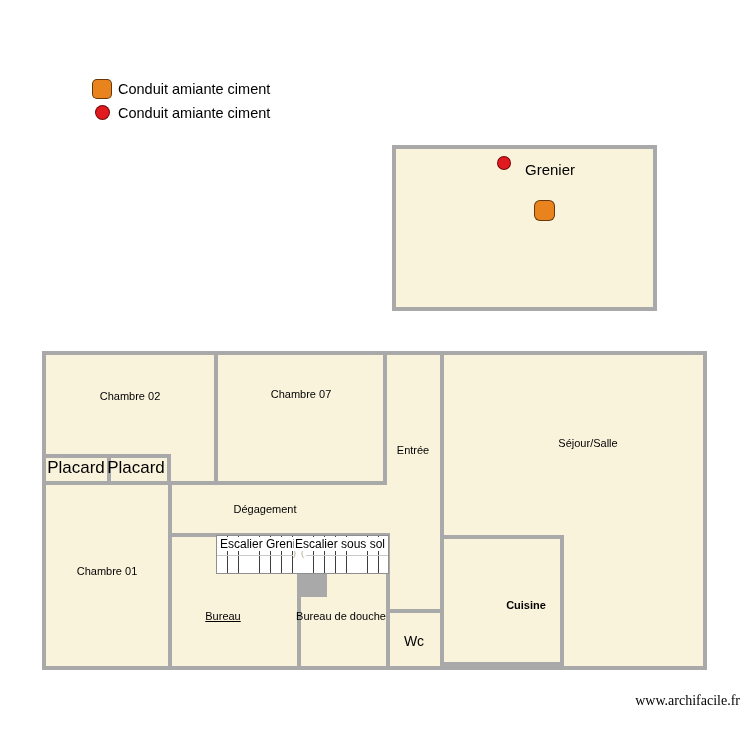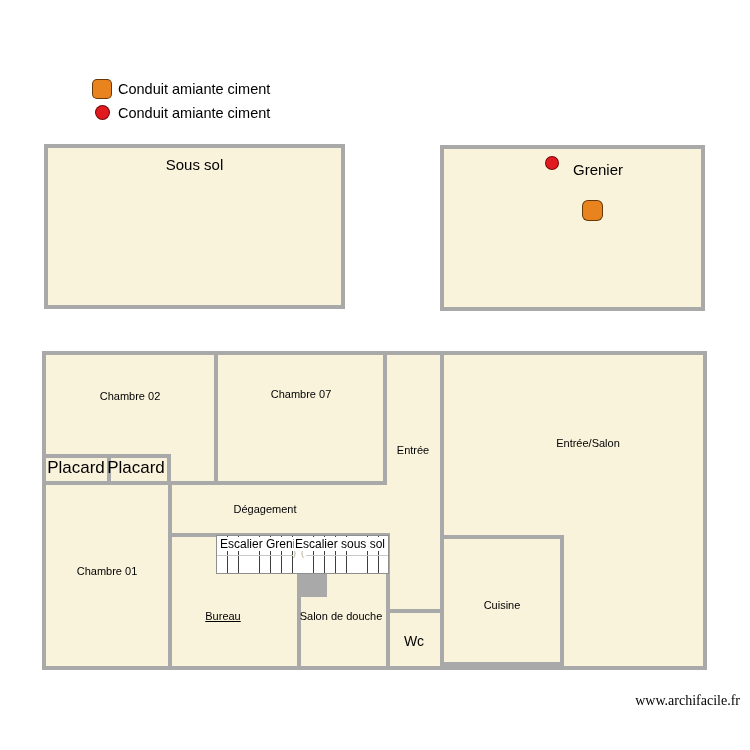--- a/index.html
+++ b/index.html
@@ -48,25 +48,22 @@
 
   <div class="legend-item" style="left:82px;top:79px;height:20px;">
     <span class="legend-sq"></span>
     <span class="legend-txt">Conduit amiante ciment</span>
   </div>
   <div class="legend-item" style="left:85px;top:105px;height:15px;">
     <span class="legend-ci"></span>
     <span class="legend-txt">Conduit amiante ciment</span>
   </div>
 
-  <div class="box" style="left:44px;top:144px;width:301px;height:165px;">
-    <div class="box-title" style="top:8px;">Sous sol</div>
-  </div>
 
-  <div class="box" style="left:392px;top:145px;width:265px;height:166px;margin-left:48px;">
+  <div class="box" style="left:392px;top:145px;width:265px;height:166px;">
     <div class="grenier-title">Grenier</div>
     <span class="marker-circle" style="left:101px;top:7px;"></span>
     <span class="marker-square" style="left:138px;top:51px;"></span>
   </div>
 
   <div class="box" style="left:42px;top:351px;width:665px;height:319px;">
 
     <div class="wall" style="left:168px;top:0;width:4px;height:126px;"></div>
     <div class="wall" style="left:337px;top:0;width:4px;height:128px;"></div>
     <div class="wall" style="left:394px;top:0;width:4px;height:311px;"></div>
@@ -100,27 +97,27 @@
     <div class="room-hit" style="left:65px;top:103px;width:56px;height:23px;"></div>
     <div class="room-hit" style="left:126px;top:130px;width:211px;height:48px;"></div>
     <div class="room-hit" style="left:0;top:130px;width:122px;height:181px;"></div>
     <div class="room-hit" style="left:126px;top:219px;width:125px;height:92px;"></div>
     <div class="room-hit" style="left:255px;top:242px;width:85px;height:69px;"></div>
     <div class="room-hit" style="left:344px;top:258px;width:50px;height:53px;"></div>
 
     <div class="rlabel" style="left:84px;top:41px;">Chambre 02</div>
     <div class="rlabel" style="left:255px;top:39px;">Chambre 07</div>
     <div class="rlabel" style="left:367px;top:95px;">Entrée</div>
-    <div class="rlabel" style="left:542px;top:88px;">Entrée/Salon</div>
+    <div class="rlabel" style="left:542px;top:88px;">Séjour/Salle</div>
     <div class="rlabel small" style="left:30px;top:113px;">Placard</div>
     <div class="rlabel small" style="left:90px;top:113px;">Placard</div>
     <div class="rlabel" style="left:219px;top:154px;">Dégagement</div>
     <div class="rlabel" style="left:61px;top:216px;">Chambre 01</div>
     <div class="rlabel" style="left:177px;top:261px;text-decoration:underline;">Bureau</div>
-    <div class="rlabel" style="left:295px;top:261px;">Salon de douche</div>
+    <div class="rlabel" style="left:295px;top:261px;">Bureau de douche</div>
     <div class="rlabel" style="left:368px;top:286px;font-size:14px;">Wc</div>
-    <div class="rlabel" style="left:456px;top:250px;">Cuisine</div>
+    <div class="rlabel" style="left:480px;top:250px;font-weight:bold;">Cuisine</div>
 
   </div>
 
   <div class="watermark">www.archifacile.fr</div>
 
 </div>
 
 </body></html>

